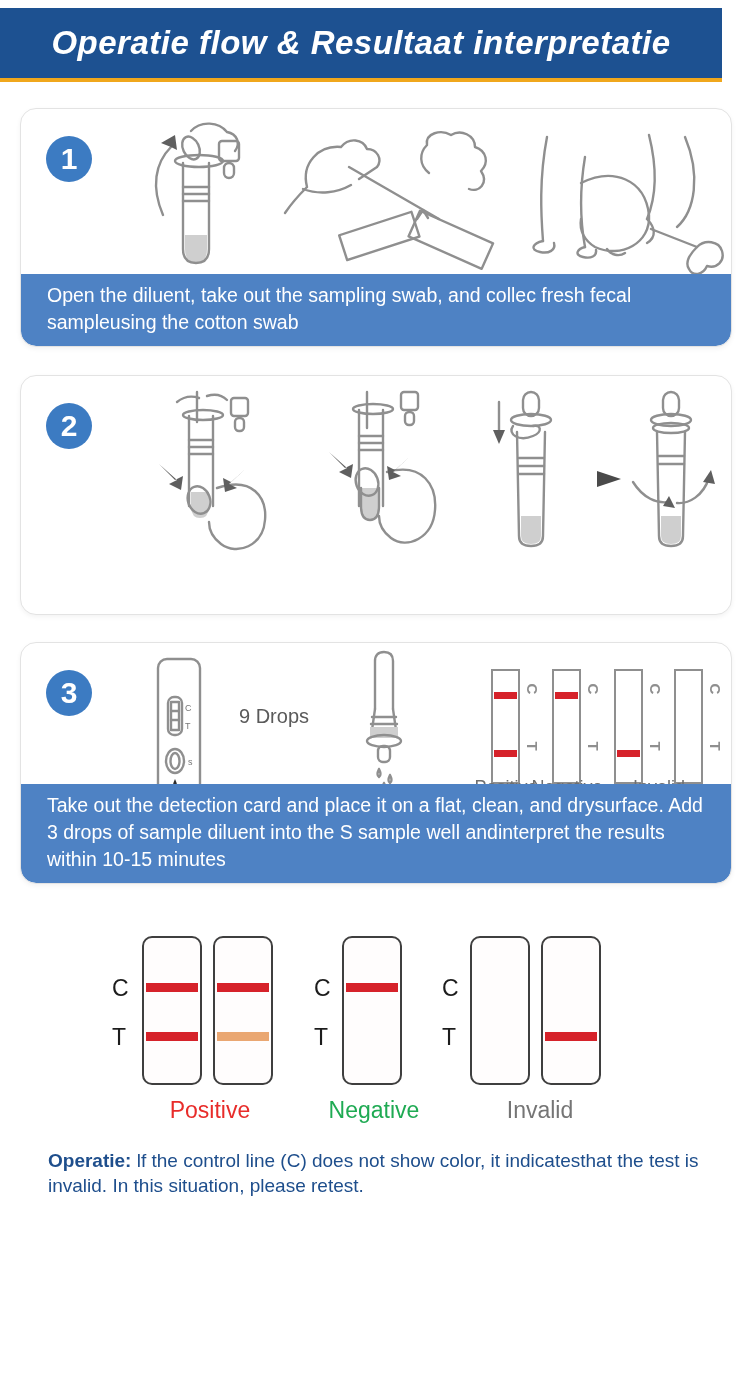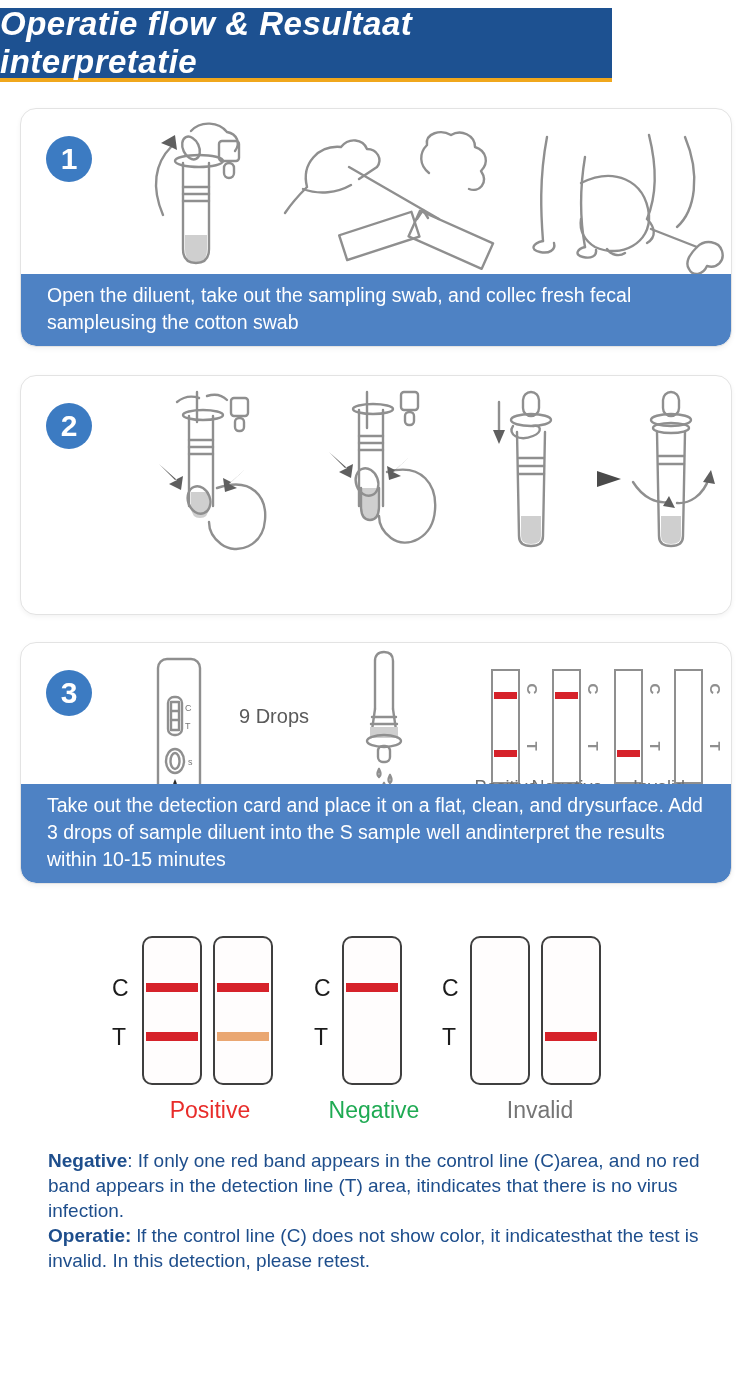--- a/index.html
+++ b/index.html
@@ -1,20 +1,20 @@
 <!DOCTYPE html>
 <html><head>
 <meta charset="utf-8">
 <style>
   html,body{margin:0;padding:0;background:#ffffff;}
   #page{position:relative;width:750px;height:1382px;background:#fff;overflow:hidden;
         font-family:"Liberation Sans",sans-serif;color:#1e4e8c;}
 
   
-  .header{position:absolute;top:8px;left:0;width:612px;height:70px;background:#1d5191;
+  .header{position:absolute;top:8px;left:0;width:722px;height:70px;background:#1d5191;
           border-bottom:4px solid #f0a71c;display:flex;align-items:center;justify-content:center;}
   .header h1{margin:0;color:#fff;font-size:33px;font-style:italic;font-weight:800;letter-spacing:.5px;}
 
   
   .card{position:absolute;left:20px;width:710px;background:#fff;border:1px solid #e3e3e3;
         border-radius:16px;box-shadow:0 2px 5px rgba(0,0,0,.05);overflow:hidden;}
   .badge{position:absolute;left:25px;top:27px;width:46px;height:46px;border-radius:50%;
          background:#3c7bc2;color:#fff;font-size:30px;font-weight:bold;
          display:flex;align-items:center;justify-content:center;}
   .caption{position:absolute;left:0;right:0;bottom:0;background:#4e82c4;color:#fff;
@@ -269,17 +269,16 @@
     <i class="band band-c" data-level="none"></i>
     <i class="band band-t" data-level="none"></i>
   </div>
   <div class="bstrip" style="left:541px;top:936px;">
     <i class="band band-c" data-level="none"></i>
     <i class="band band-t" data-level="strong"></i>
   </div>
   <div class="reslabel lab-inv" style="left:540px;top:1097px;">Invalid</div>
 
   <div class="notes">
-    <p><b>Negative</b><span>: </span><span>If only one red band appears in the control line (C)area, and no red band appears in the detection line (T) area, itindicates that there is no virus infection.</span></p>
-    <p><b>Operatie:</b><span> </span><span>lf the control line (C) does not show color, it indicatesthat the test is invalid. In this detection, please retest.</span></p>
+    <p><b>Operatie:</b><span> </span><span>lf the control line (C) does not show color, it indicatesthat the test is invalid. In this situation, please retest.</span></p>
   </div>
 
 </div>
 
 </body></html>

